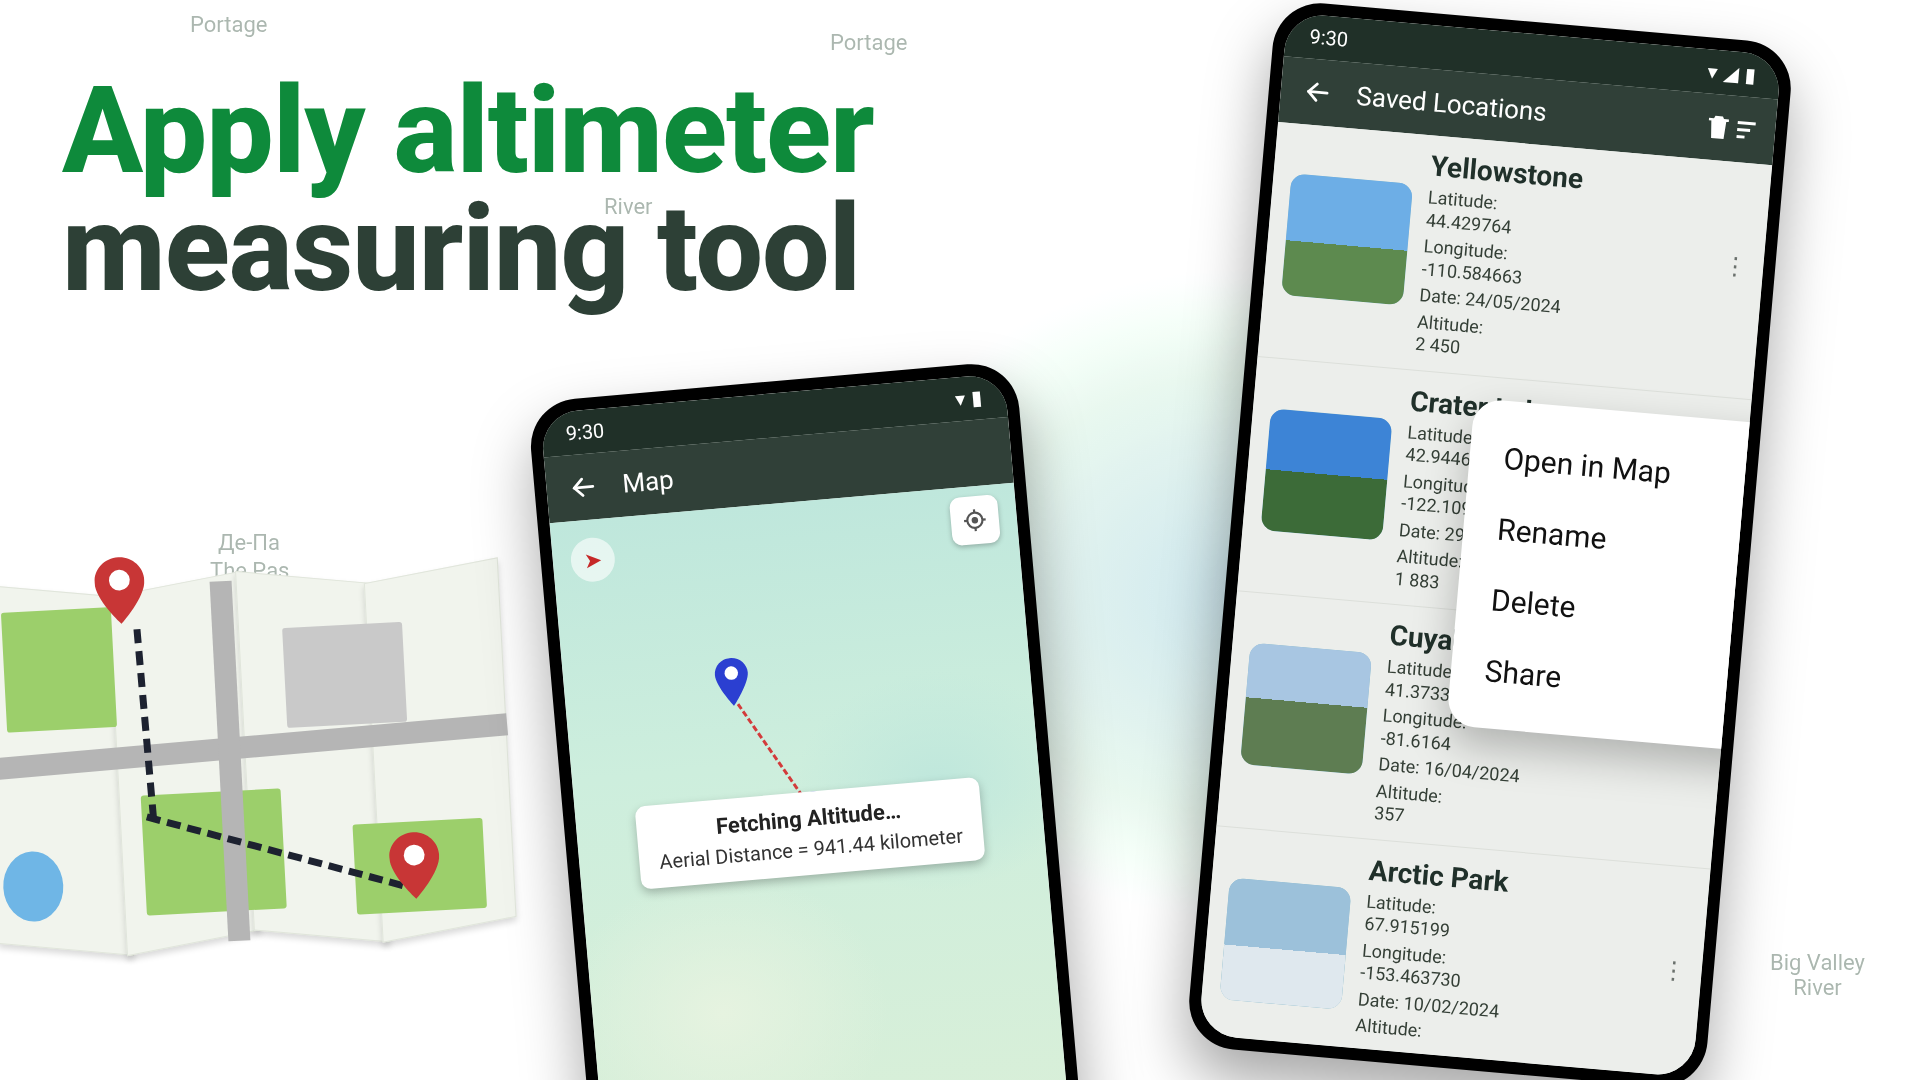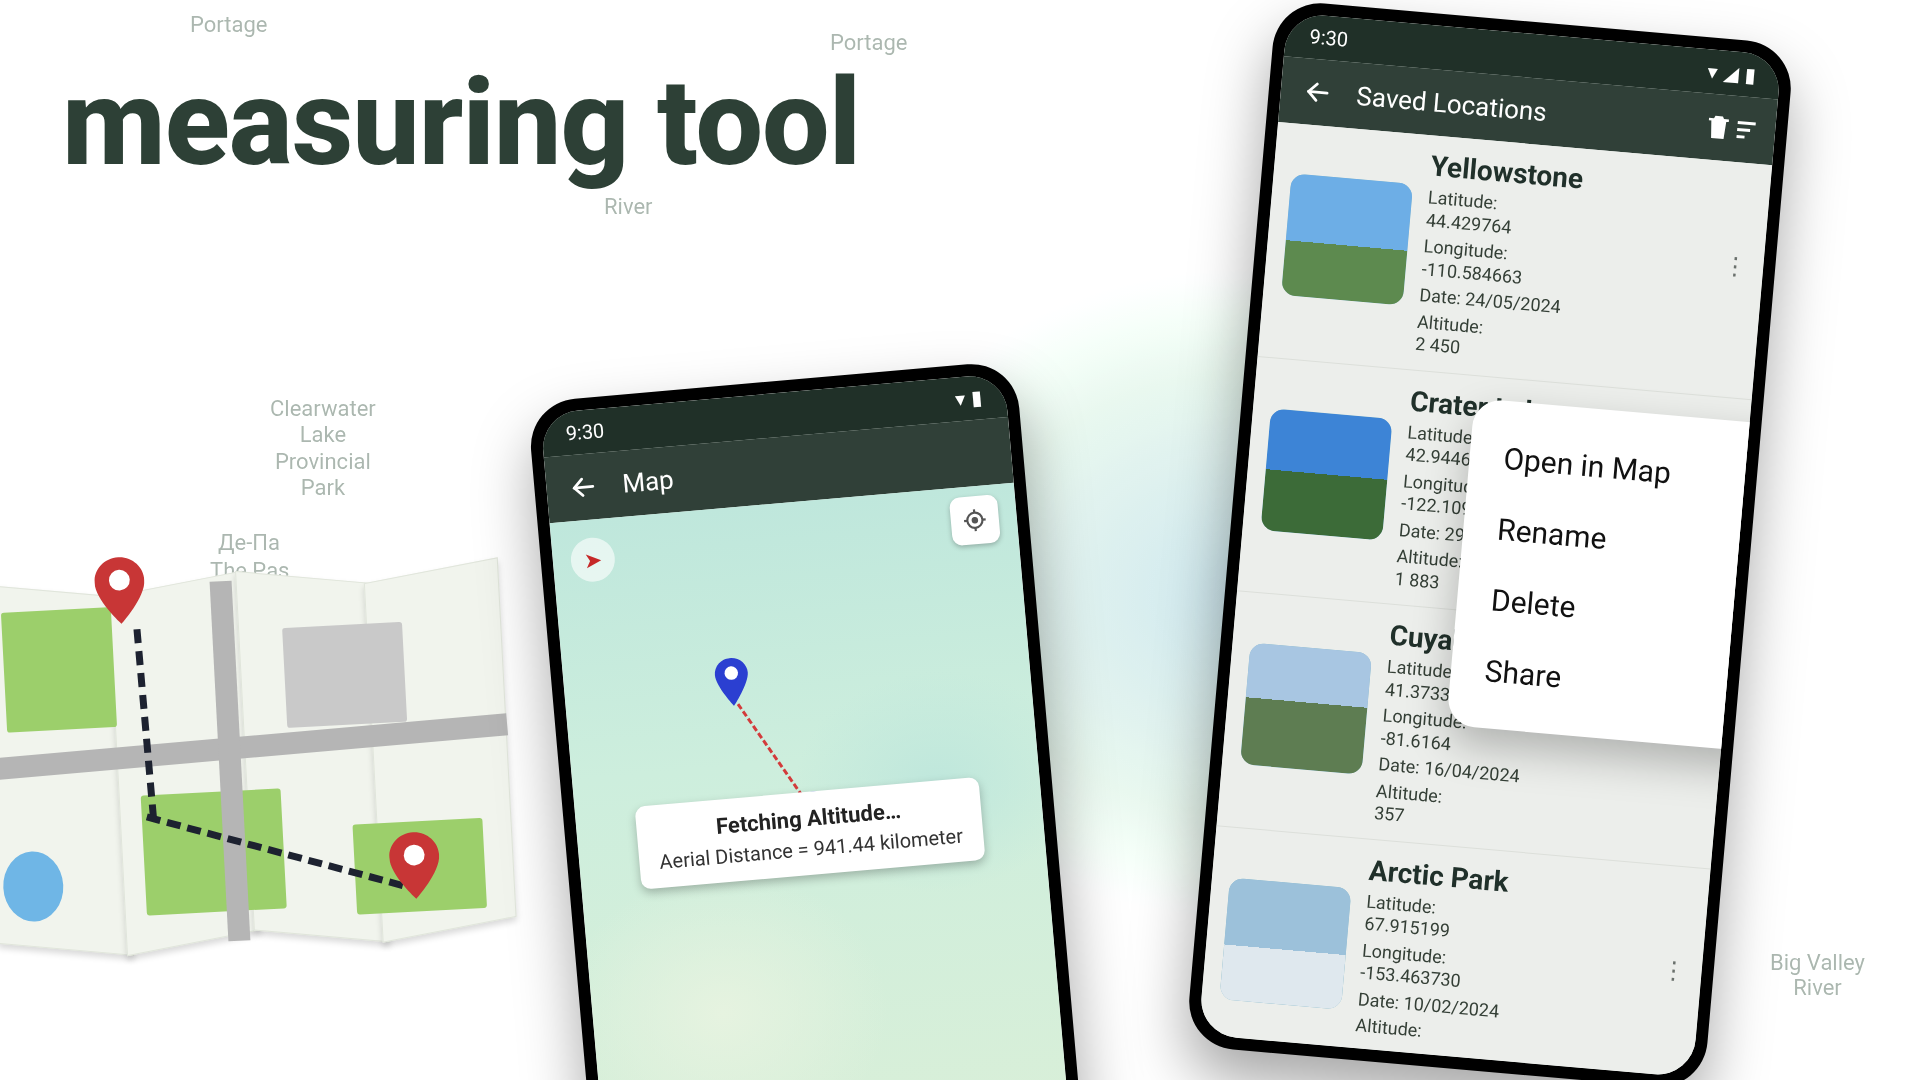--- a/index.html
+++ b/index.html
@@ -77,33 +77,30 @@
   .lines i:nth-child(2){width:13px}
   .lines i:nth-child(3){width:8px}
 </style>
 </head>
 <body>
 
 <div class="bg">
   <span class="lbl" style="left:190px;top:12px">Portage</span>
   <span class="lbl" style="left:830px;top:30px">Portage</span>
   <span class="lbl" style="left:604px;top:194px">River</span>
-  <span class="lbl" style="left:270px;top:396px;white-space:pre;text-align:center;line-height:1.2">Clearwater
-Lake
-Provincial
-Park</span>
   <span class="lbl" style="left:218px;top:530px">Де-Па</span>
   <span class="lbl" style="left:210px;top:558px">The Pas</span>
   <span class="lbl" style="left:330px;top:610px">Metikewap</span>
   <span class="lbl" style="left:1480px;top:20px">Jenpeg</span>
   <span class="lbl" style="left:1770px;top:950px;white-space:pre;text-align:center">Big Valley
 River</span>
 </div>
 
 <div class="headline">
+  <div class="l1">Apply altimeter</div>
   <div class="l2">measuring tool</div>
 </div>
 
 <div class="folded">
   <div class="fpanel fp1"></div>
     <div class="fpanel fp2"></div>
     <div class="fpanel fp3"></div>
     <div class="fpanel fp4"></div>
   <div class="fblock" style="left:20px;top:20px;width:110px;height:120px"></div>
   <div class="fblock" style="left:300px;top:50px;width:120px;height:100px;background:#c9c9c9"></div>

